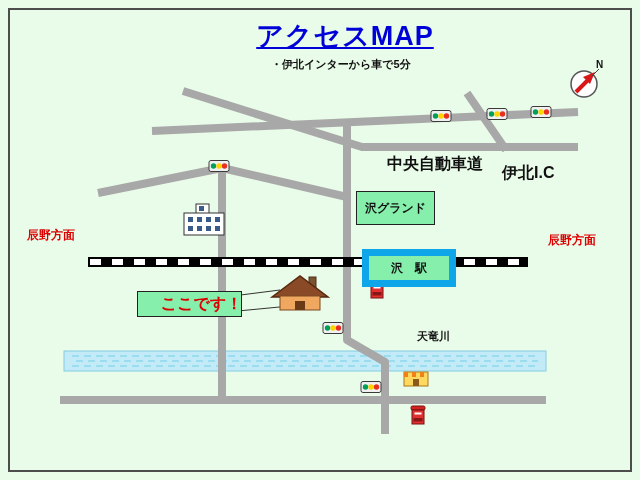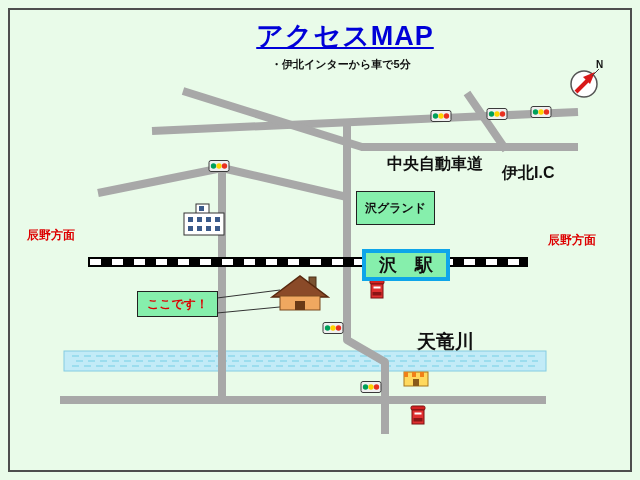--- a/index.html
+++ b/index.html
@@ -9,27 +9,27 @@
     font-family:"Liberation Sans","DejaVu Sans",sans-serif;
   }
   .frame{position:absolute;left:8px;top:8px;right:8px;bottom:8px;border:2px solid #4d4d4d;pointer-events:none;}
   svg.map{position:absolute;left:0;top:0;}
   .ov{position:absolute;white-space:nowrap;}
   .title{top:18px;left:50px;width:590px;text-align:center;font-size:27px;font-weight:bold;color:#0000d8;letter-spacing:1px;text-decoration:underline;}
   .notes{top:56px;left:271px;font-size:11px;font-weight:bold;color:#101010;line-height:16px;}
   .lbl{font-weight:bold;color:#101010;}
   .expwy{top:154px;left:387px;font-size:16px;}
   .ic{top:163px;left:502px;font-size:16px;}
-  .riverlbl{top:329px;left:417px;font-size:19px;}
+  .riverlbl{top:329px;left:417px;font-size:11px;}
   .dirL{top:227px;left:27px;font-size:12px;font-weight:bold;color:#dd0000;}
   .dirR{top:232px;left:548px;font-size:12px;font-weight:bold;color:#dd0000;}
   .box{background:#86efac;display:flex;align-items:center;justify-content:center;font-weight:bold;}
   .ground{top:191px;left:356px;width:77px;height:32px;border:1px solid #222222;font-size:12px;color:#101010;}
-  .station{top:249px;left:362px;width:80px;height:24px;border:4px solid #0ea5e9;font-size:18px;color:#101010;}
-  .here{top:291px;left:137px;width:79px;height:24px;border:1px solid #222222;font-size:12px;color:#dd0000;}
+  .station{top:249px;left:362px;width:80px;height:24px;border:7px solid #0ea5e9;font-size:12px;color:#101010;}
+  .here{top:291px;left:137px;width:79px;height:24px;border:1px solid #222222;font-size:16px;color:#dd0000;padding-left:24px;}
 </style>
 </head>
 <body>
 
 <svg class="map" width="640" height="480" viewBox="0 0 640 480">
   <defs>
     <g id="tlight">
       <rect x="-10" y="-5.5" width="20" height="11" rx="2" fill="#f0f0f0" stroke="#3a3a3a" stroke-width="1"></rect>
       <circle cx="-5.5" cy="0" r="2.7" fill="#00a05a"></circle>
       <circle cx="0" cy="0" r="2.7" fill="#ffd400"></circle>

